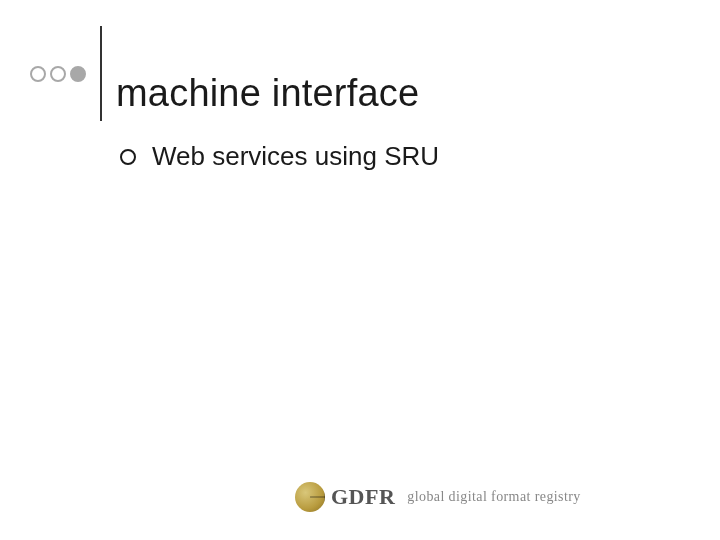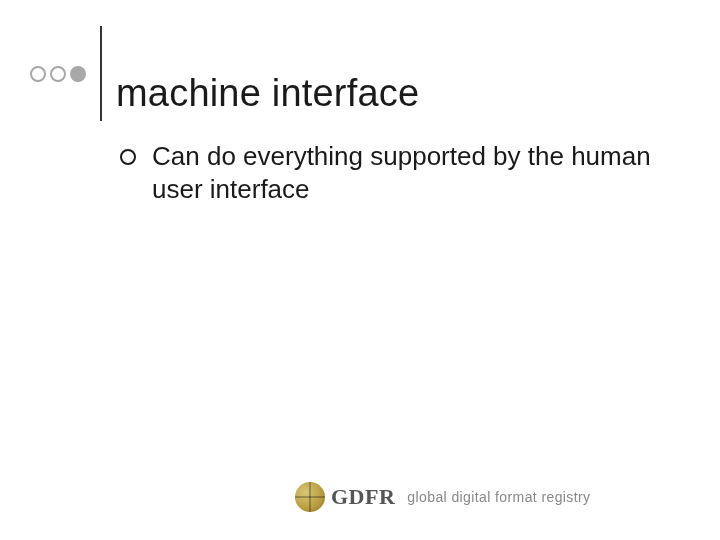--- a/index.html
+++ b/index.html
@@ -99,20 +99,21 @@
       bottom: 28px;
       left: 295px;
       display: flex;
       align-items: center;
       gap: 12px;
     }
     .logo-mark {
       display: flex;
       align-items: center;
       gap: 6px;
+      text-align: center;
     }
     .globe {
       width: 30px;
       height: 30px;
       border-radius: 50%;
       background: radial-gradient(circle at 35% 35%, #d9c77a 0%, #b89b3e 60%, #8a6f20 100%);
       position: relative;
       overflow: hidden;
     }
     .globe::after {
@@ -129,38 +130,39 @@
       font-family: "Times New Roman", serif;
       font-size: 22px;
       font-weight: bold;
       letter-spacing: 0.5px;
       color: #555555;
     }
     .logo-tagline {
       font-size: 14px;
       color: #888888;
       letter-spacing: 0.4px;
+      font-family: Liberation Serif, serif;
     }
   </style>
 </head>
 <body>
 
 <div class="header-area">
   <div class="dots">
     <span class="dot"></span>
     <span class="dot"></span>
     <span class="dot dot-filled"></span>
   </div>
   <div class="vline"></div>
   <h1 class="title"><br><span>machine interface</span></h1>
 </div>
 
 <div class="content">
   <div class="bullet-l1">
-    <span>Can do everything supported by the human user interface</span>
+    <span>Web services using SRU</span>
   </div>
 </div>
 
 <div class="footer-logo">
   <div class="logo-mark">
     <div class="globe"></div>
     <span class="logo-text">GDFR</span>
   </div>
   <span class="logo-tagline">global digital format registry</span>
 </div>

